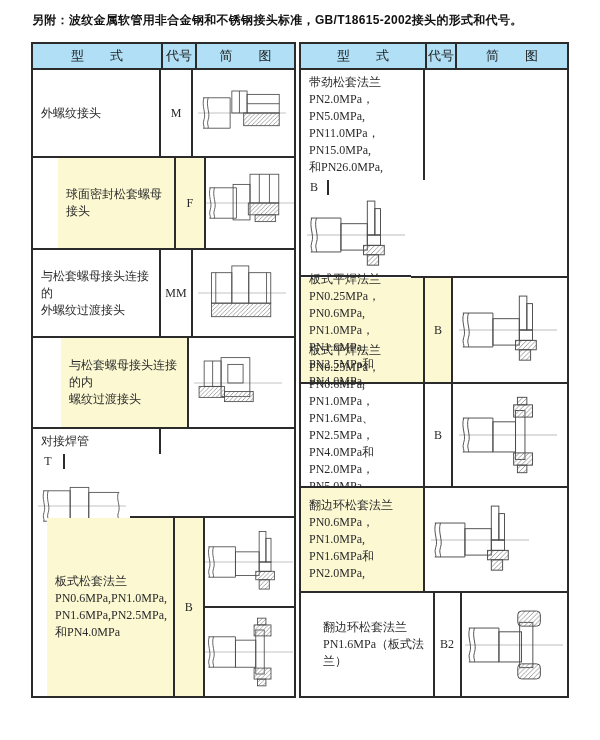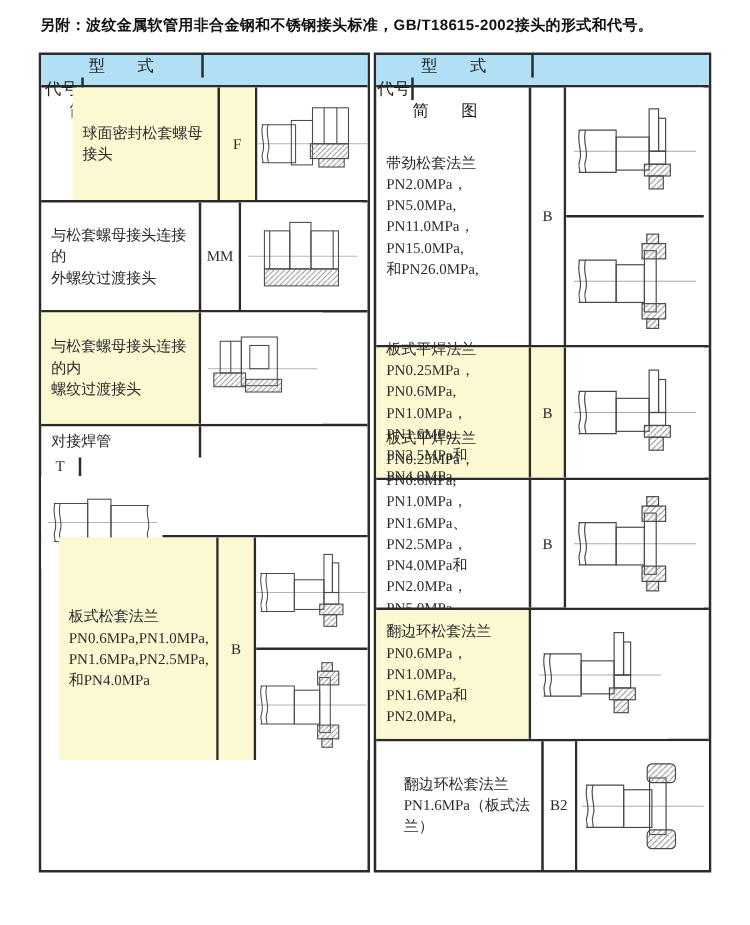--- a/index.html
+++ b/index.html
@@ -11,21 +11,21 @@
     position:absolute;left:32px;top:12px;width:540px;
     font-family:"Liberation Sans","DejaVu Sans",sans-serif;
     font-size:12px;font-weight:600;letter-spacing:0.3px;color:#111;
   }
   .tables{
     position:absolute;left:31px;top:42px;display:flex;gap:3px;
   }
   .tbl{border:2px solid #2b2b2b;background:#fff;}
   .tbl-left{width:261px;}
   .tbl-right{width:266px;}
-  .thead{display:flex;height:24px;background:#b0dff6;border-bottom:2px solid #2b2b2b;flex-direction:column;}
+  .thead{display:flex;height:24px;background:#b0dff6;border-bottom:2px solid #2b2b2b;}
   .th{
     display:flex;align-items:center;justify-content:center;
     font-size:13px;color:#1c1c1c;white-space:pre;
   }
   .row{display:flex;border-bottom:2px solid #2b2b2b;}
   .row:last-child{border-bottom:none;margin-left:14px;}
   .cell{box-sizing:border-box;}
   .cell-type{
     display:flex;align-items:center;padding:4px 6px 4px 8px;
     font-size:12px;line-height:17px;white-space:pre-line;color:#2a2a2a;
@@ -53,20 +53,44 @@
 
 <div class="tables">
 
   <div class="tbl tbl-left">
     <div class="thead">
       <div class="th w-type">型　　式</div>
       <div class="th w-code">代号</div>
       <div class="th w-diag">简　　图</div>
     </div>
     <div id="left-body">
+        <div class="row" style="height: 86px;">
+          <div class="cell cell-type w-type">外螺纹接头</div>
+          <div class="cell cell-code w-code">M</div>
+          <div class="cell cell-diag w-diag">
+            <div class="sub">
+              <svg width="88" height="74" viewBox="0 0 104 84" xmlns="http://www.w3.org/2000/svg">
+                <defs>
+                  <pattern id="hatch1" width="5" height="5" patternUnits="userSpaceOnUse">
+                    <path d="M0 5 L5 0" stroke="#8a8a8a" stroke-width="0.9" fill="none"></path>
+                  </pattern>
+                </defs>
+                <line x1="0" y1="42" x2="104" y2="42" stroke="#999" stroke-width="0.7"></line>
+                <path d="M6 24 H38 V60 H6" fill="none" stroke="#4a4a4a" stroke-width="1"></path>
+                <path d="M7 24 C4 34 10 42 7 50 C5 55 8 58 7 60" fill="none" stroke="#4a4a4a" stroke-width="1"></path>
+                <path d="M12 24 C9 34 15 42 12 50 C10 55 13 58 12 60" fill="none" stroke="#4a4a4a" stroke-width="1"></path>
+                <rect x="40" y="16" width="18" height="26" fill="none" stroke="#4a4a4a" stroke-width="1"></rect>
+                <line x1="49" y1="16" x2="49" y2="42" fill="none" stroke="#4a4a4a" stroke-width="1"></line>
+                <rect x="58" y="20" width="38" height="22" fill="none" stroke="#4a4a4a" stroke-width="1"></rect>
+                <line x1="58" y1="31" x2="96" y2="31" fill="none" stroke="#4a4a4a" stroke-width="1"></line>
+                <rect x="54" y="42" width="42" height="15" fill="url(#hatch1)" stroke="#4a4a4a" stroke-width="1"></rect>
+              </svg>
+            </div>
+          </div>
+        </div>
         <div class="row" style="height: 90px; padding-left: 25px;">
           <div class="cell cell-type w-type hl">球面密封松套螺母接头</div>
           <div class="cell cell-code w-code hl">F</div>
           <div class="cell cell-diag w-diag">
             <div class="sub">
               <svg width="88" height="74" viewBox="0 0 104 84" xmlns="http://www.w3.org/2000/svg">
                 <defs>
                   <pattern id="hatch2" width="5" height="5" patternUnits="userSpaceOnUse">
                     <path d="M0 5 L5 0" stroke="#8a8a8a" stroke-width="0.9" fill="none"></path>
                   </pattern>
@@ -101,21 +125,21 @@
                 <rect x="16" y="18" width="24" height="36" fill="none" stroke="#4a4a4a" stroke-width="1"></rect>
                 <line x1="21" y1="18" x2="21" y2="54" fill="none" stroke="#4a4a4a" stroke-width="1"></line>
                 <rect x="40" y="10" width="20" height="44" fill="none" stroke="#4a4a4a" stroke-width="1"></rect>
                 <rect x="60" y="18" width="26" height="36" fill="none" stroke="#4a4a4a" stroke-width="1"></rect>
                 <line x1="81" y1="18" x2="81" y2="54" fill="none" stroke="#4a4a4a" stroke-width="1"></line>
                 <rect x="16" y="54" width="70" height="16" fill="url(#hatch3)" stroke="#4a4a4a" stroke-width="1"></rect>
               </svg>
             </div>
           </div>
         </div>
-        <div class="row" style="height: 89px;">
+        <div class="row" style="height: 89px; padding-left: 28px;">
           <div class="cell cell-type w-type hl">与松套螺母接头连接的内
 螺纹过渡接头</div>
           <div class="cell cell-diag w-diag">
             <div class="sub">
               <svg width="88" height="74" viewBox="0 0 104 84" xmlns="http://www.w3.org/2000/svg">
                 <defs>
                   <pattern id="hatch4" width="5" height="5" patternUnits="userSpaceOnUse">
                     <path d="M0 5 L5 0" stroke="#8a8a8a" stroke-width="0.9" fill="none"></path>
                   </pattern>
                 </defs>
@@ -202,21 +226,21 @@
       </div>
   </div>
 
   <div class="tbl tbl-right">
     <div class="thead">
       <div class="th w-type">型　　式</div>
       <div class="th w-code">代号</div>
       <div class="th w-diag">简　　图</div>
     </div>
     <div id="right-body">
-        <div class="row" style="height: 206px;">
+        <div class="row" style="height: 206px; flex-direction: column;">
           <div class="cell cell-type w-type">带劲松套法兰
 PN2.0MPa，PN5.0MPa,
 PN11.0MPa，PN15.0MPa,
 和PN26.0MPa,</div>
           <div class="cell cell-code w-code">B</div>
           <div class="cell cell-diag w-diag">
             <div class="sub">
               <svg width="98" height="80" viewBox="0 0 104 84" xmlns="http://www.w3.org/2000/svg">
                 <defs>
                   <pattern id="hatch8" width="5" height="5" patternUnits="userSpaceOnUse">

